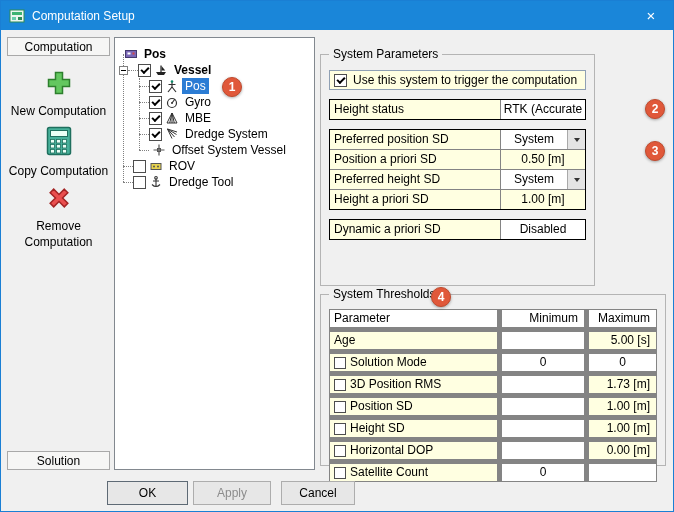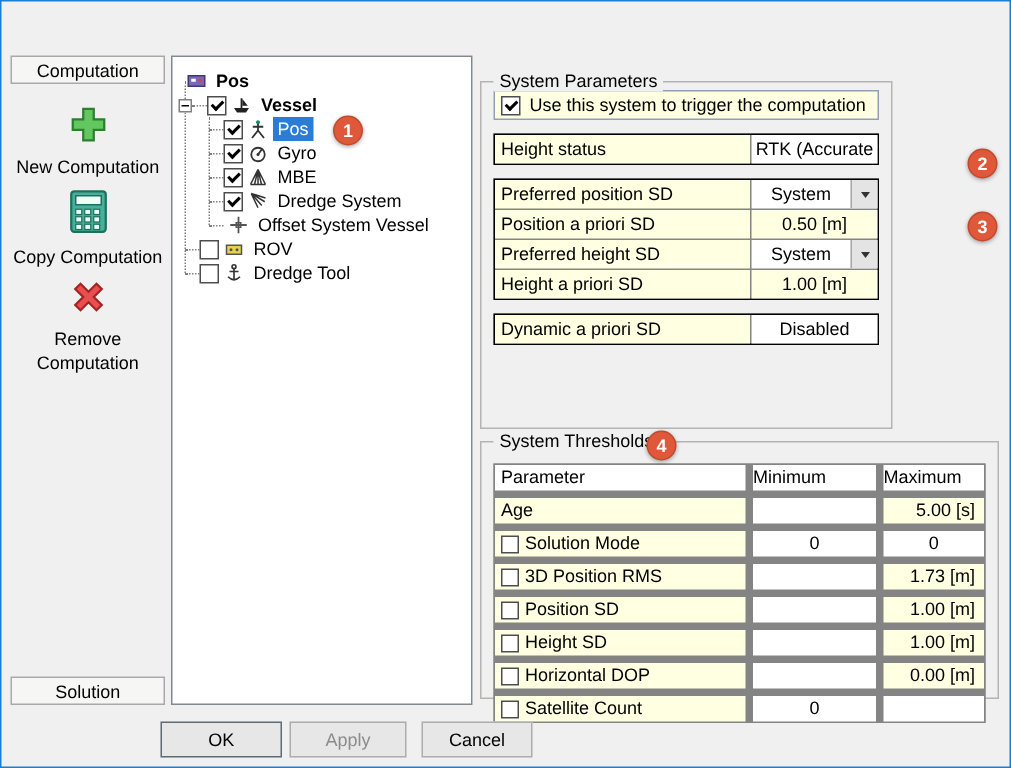--- a/index.html
+++ b/index.html
@@ -36,53 +36,68 @@
   .spine{position:absolute;border-left:1px dotted #808080;width:0;}
   .spine1{left:8px;top:16px;height:128px;}
   .spine2{left:24px;top:40px;height:72px;}
   .pl4{padding-left:4px;} .pl6{padding-left:6px;} .pl8{padding-left:8px;} .pl24{padding-left:24px;}
   
   .groupbox{position:absolute;border:1px solid #b4b4b4;box-sizing:border-box;}
   .gb-title{position:absolute;top:-8px;left:8px;background:#f0f0f0;padding:0 4px;}
   .gb-params{left:318px;top:24px;width:275px;height:232px;}
   .gb-thresh{left:318px;top:264px;width:346px;height:172px;}
   
-  .trigger-row{margin:5px 8px 0 8px;height:20px;border:1px solid #8fa0b4;background:#ffffe1;display:flex;align-items:center;gap:6px;padding-left:4px;box-sizing:border-box;}
+  .trigger-row{margin:15px 8px 0 8px;height:20px;border:1px solid #8fa0b4;background:#ffffe1;display:flex;align-items:center;gap:6px;padding-left:4px;box-sizing:border-box;}
   .ptable{margin:9px 8px 0 8px;display:grid;grid-template-columns:170px 1fr;background:#848484;border:1px solid #000000;gap:1px;}
   .ptable .cell{height:19px;line-height:19px;background:#fff;overflow:hidden;}
   .ptable .cell.lab{background:#ffffe1;padding-left:4px;}
   .ptable .cell.val{background:#ffffe1;text-align:center;}
   .ptable .cell.ro{background:#fff;text-align:center;}
   .combo{display:flex;align-items:stretch;background:#fff;justify-content:center;}
   .combo-value{flex:1;text-align:center;line-height:19px;}
   .combo-btn{width:17px;background:#e4e4e4;border-left:1px solid #a9a9a9;display:flex;align-items:center;justify-content:center;cursor:pointer;}
   .combo-arrow{width:0;height:0;border-left:3.5px solid transparent;border-right:3.5px solid transparent;border-top:4px solid #333;}
   
   .ttable{margin:14px 8px 0 8px;display:grid;grid-template-columns:167px 82px 1fr;background:#848484;border:1px solid #848484;gap:5px;}
   .ttable .cell{height:17px;line-height:17px;background:#fff;overflow:hidden;}
   .ttable .th{background:#fff;}
   .ttable .th.first{padding-left:4px;}
-  .ttable .th.num{padding-right:6px;}
+  .ttable .th.num{text-align:right;padding-right:6px;}
   .ttable .param{background:#ffffe1;display:flex;align-items:center;gap:4px;padding-left:4px;}
   .ttable .min{text-align:center;}
   .ttable .max{text-align:right;padding-right:6px;}
   .ttable .yellow{background:#ffffe1;}
   
   .btn{position:absolute;top:451px;height:24px;background:#e7e7e7;border:1px solid #adadad;font-family:"Liberation Sans",sans-serif;font-size:12px;cursor:pointer;}
   .btn.ok{left:105px;width:81px;border-color:#5e6a75;}
   .btn.apply{left:191px;width:78px;color:#8c8c8c;}
   .btn.cancel{left:279px;width:74px;}
   
   .badge{position:absolute;width:20px;height:20px;border-radius:50%;background:#e0583a;border:1px solid #c04a2e;color:#fff;font-weight:bold;font-size:12px;display:flex;align-items:center;justify-content:center;box-shadow:0 1px 3px rgba(0,0,0,.35);z-index:9;box-sizing:border-box;}
 </style>
 </head>
 <body>
 
 <div class="dialog">
 
+  <div class="titlebar">
+    <span class="app-icon">
+      <svg width="16" height="16" viewBox="0 0 16 16">
+        <rect x="1" y="2" width="14" height="12" fill="#eaf6ee" stroke="#2e8b57"></rect>
+        <rect x="3" y="4" width="10" height="3" fill="#3cb371"></rect>
+        <rect x="3" y="9" width="4" height="3" fill="#66cdaa"></rect>
+        <rect x="9" y="9" width="4" height="3" fill="#2e8b57"></rect>
+      </svg>
+    </span>
+    <span class="title-text">Computation Setup</span>
+    <span class="tb-spacer"></span>
+    <div class="close-btn">
+      <span>×</span>
+    </div>
+  </div>
 
   <div class="content">
 
     <div class="sidebar">
       <div class="bar-btn">Computation</div>
       <div class="tools">
         <div class="tool">
           <span>
             <svg width="26" height="26" viewBox="0 0 26 26">
               <path d="M9.5 2.5h7v7h7v7h-7v7h-7v-7h-7v-7h7z" fill="#63c75f" stroke="#2d7f2d" stroke-width="1.5"></path>

